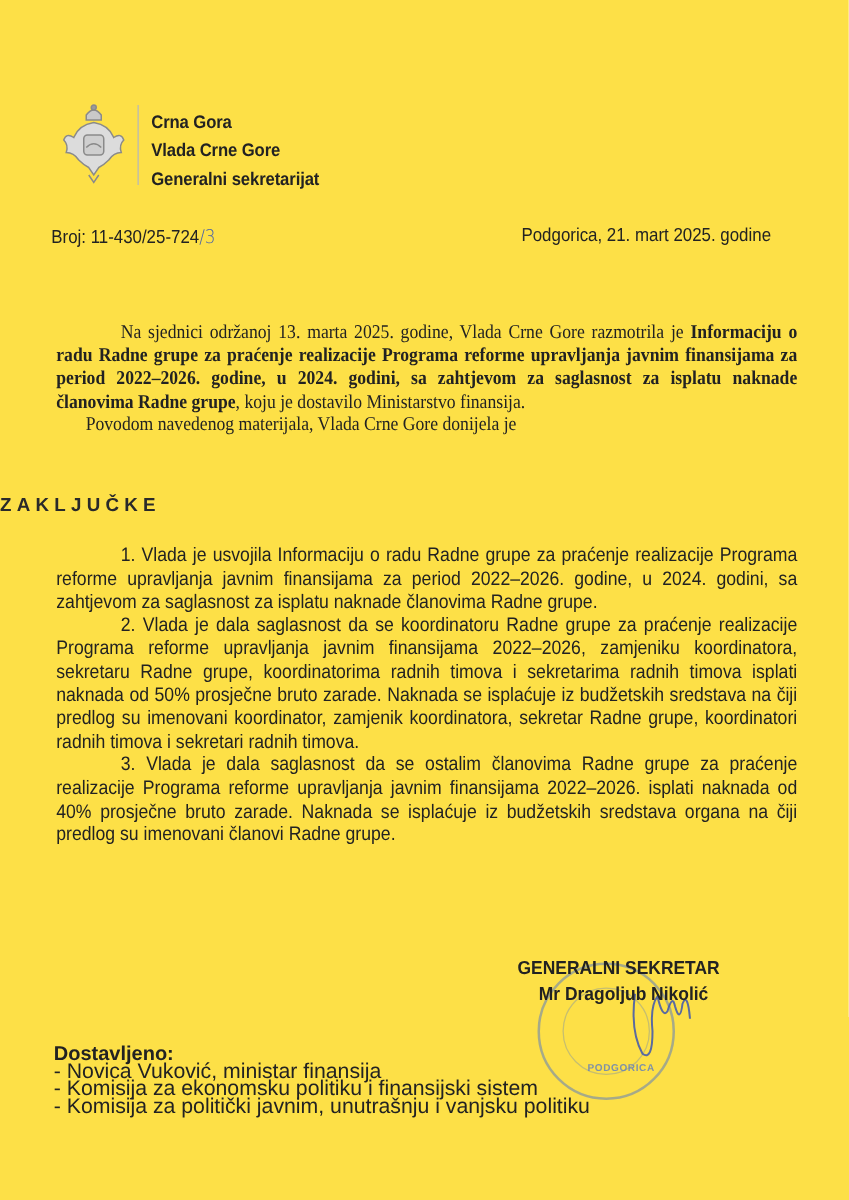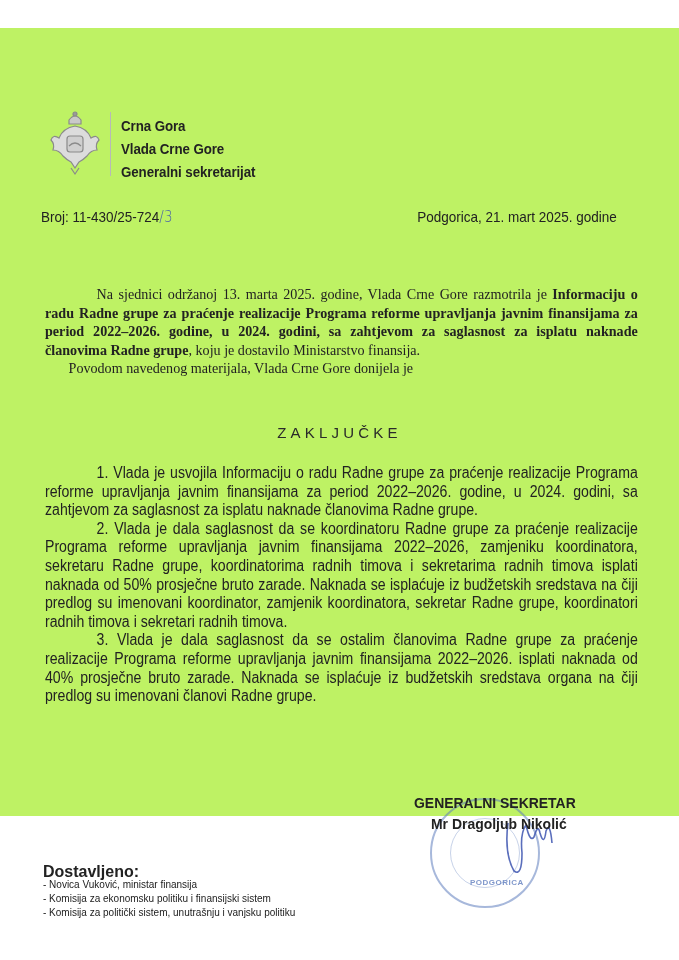--- a/index.html
+++ b/index.html
@@ -1,45 +1,45 @@
 <!DOCTYPE html>
 <html><head>
   <meta charset="utf-8">
   <style>
     html, body { margin: 0; padding: 0; }
     body {
       width: 679px; height: 960px; background: #ffffff; position: relative; overflow: hidden;
       font-family: "Liberation Sans", sans-serif; color: #1e1e1e;
     }
-    .page { position: absolute; left: 0; top: 0; width: 679px; height: 788px; background: #bef264; margin-top: 28px; }
+    .page { position: absolute; left: 0; top: 0; width: 679px; height: 960px; background: #fde047; }
     .crest { position: absolute; left: 49px; top: 82px; width: 52px; height: 66px; }
     .divider { position: absolute; left: 110px; top: 84px; width: 1px; height: 64px; background: #b8b8b8; }
     .org { position: absolute; left: 121px; top: 87px; font-size: 14.5px; font-weight: bold; line-height: 23px; color: #222; letter-spacing: -0.1px; }
     .org div { transform: scaleX(0.92); transform-origin: left; white-space: nowrap; }
     .refline { position: absolute; top: 180px; font-size: 15px; color: #222; white-space: nowrap; transform: scaleX(0.9); }
     .ref { left: 41px; transform-origin: left; }
     .ref .hand { color: #4a63a8; font-family: "DejaVu Sans", sans-serif; font-weight: 300; font-size: 15px; }
     .date { right: 62px; transform-origin: right; }
     .body-text {
       position: absolute; left: 45px; width: 593px; font-size: 15.6px; line-height: 18.6px; color: #222;
       text-align: justify; text-align-last: left;
     }
     .body-text p { margin: 0; }
     .indent { text-indent: 57px; }
     .indent2 { text-indent: 26px; }
     .narrow { display: block; transform: scaleX(0.905); transform-origin: left; width: 655px; }
-    .title { position: absolute; left: 0; width: 679px; top: 396px; text-align: center; font-weight: normal; font-size: 15px; letter-spacing: 4.2px; color: #2a2a2a; }
+    .title { position: absolute; left: 0; width: 679px; top: 396px; text-align: left; font-weight: bold; font-size: 15px; letter-spacing: 4.2px; color: #2a2a2a; }
     .sig-title { position: absolute; left: 414px; top: 766px; font-size: 15px; font-weight: bold; color: #222; white-space: nowrap; transform: scaleX(0.93); transform-origin: left; }
     .sig-name { position: absolute; left: 431px; top: 787px; font-size: 15px; font-weight: bold; color: #222; white-space: nowrap; transform: scaleX(0.93); transform-origin: left; }
     .stamp { position: absolute; left: 430px; top: 770px; width: 110px; height: 110px; border-radius: 50%; border: 2px solid rgba(95,125,190,0.55); box-sizing: border-box; }
     .stamp-inner { position: absolute; left: 450px; top: 790px; width: 70px; height: 70px; border-radius: 50%; border: 1px solid rgba(95,125,190,0.35); box-sizing: border-box; }
     .stamp-text { position: absolute; left: 470px; top: 850px; font-size: 8px; font-weight: bold; color: rgba(95,125,190,0.8); letter-spacing: 0.5px; }
     .signature { position: absolute; left: 500px; top: 775px; width: 60px; height: 75px; }
     .dist-title { position: absolute; left: 43px; top: 835px; font-size: 16px; font-weight: bold; color: #222; }
-    .dist-list { position: absolute; left: 43px; top: 850px; font-size: 10px; line-height: 14.2px; color: #222; margin: 0; padding: 0; list-style: none; }
+    .dist-list { position: absolute; left: 43px; top: 850px; font-size: 17px; line-height: 14.2px; color: #222; margin: 0; padding: 0; list-style: none; }
     .dist-list li { white-space: nowrap; }
   </style>
 </head>
 <body>
 
 <div class="page">
 
   <svg class="crest" viewBox="0 0 52 66">
     <g fill="none" stroke="#8a8a8a" stroke-width="1.2">
       <path d="M20 10 Q26 2 32 10 L32 14 L20 14 Z" fill="#c9c9c9"></path>
@@ -85,15 +85,15 @@
   <svg class="signature" viewBox="0 0 60 75">
     <path d="M8 20 Q4 50 14 68 Q22 74 22 50 Q20 30 26 22 Q30 40 34 34 Q38 20 40 30 Q44 44 46 28 Q50 18 52 40" fill="none" stroke="#3d55b0" stroke-width="1.6" opacity="0.85"></path>
   </svg>
   <div class="sig-title">GENERALNI SEKRETAR</div>
   <div class="sig-name">Mr Dragoljub Nikolić</div>
 
   <div class="dist-title">Dostavljeno:</div>
   <ul class="dist-list">
     <li>- Novica Vuković, ministar finansija</li>
     <li>- Komisija za ekonomsku politiku i finansijski sistem</li>
-    <li>- Komisija za politički sistem, unutrašnju i vanjsku politiku</li>
+    <li>- Komisija za politički javnim, unutrašnju i vanjsku politiku</li>
   </ul>
 </div>
 
 </body></html>

